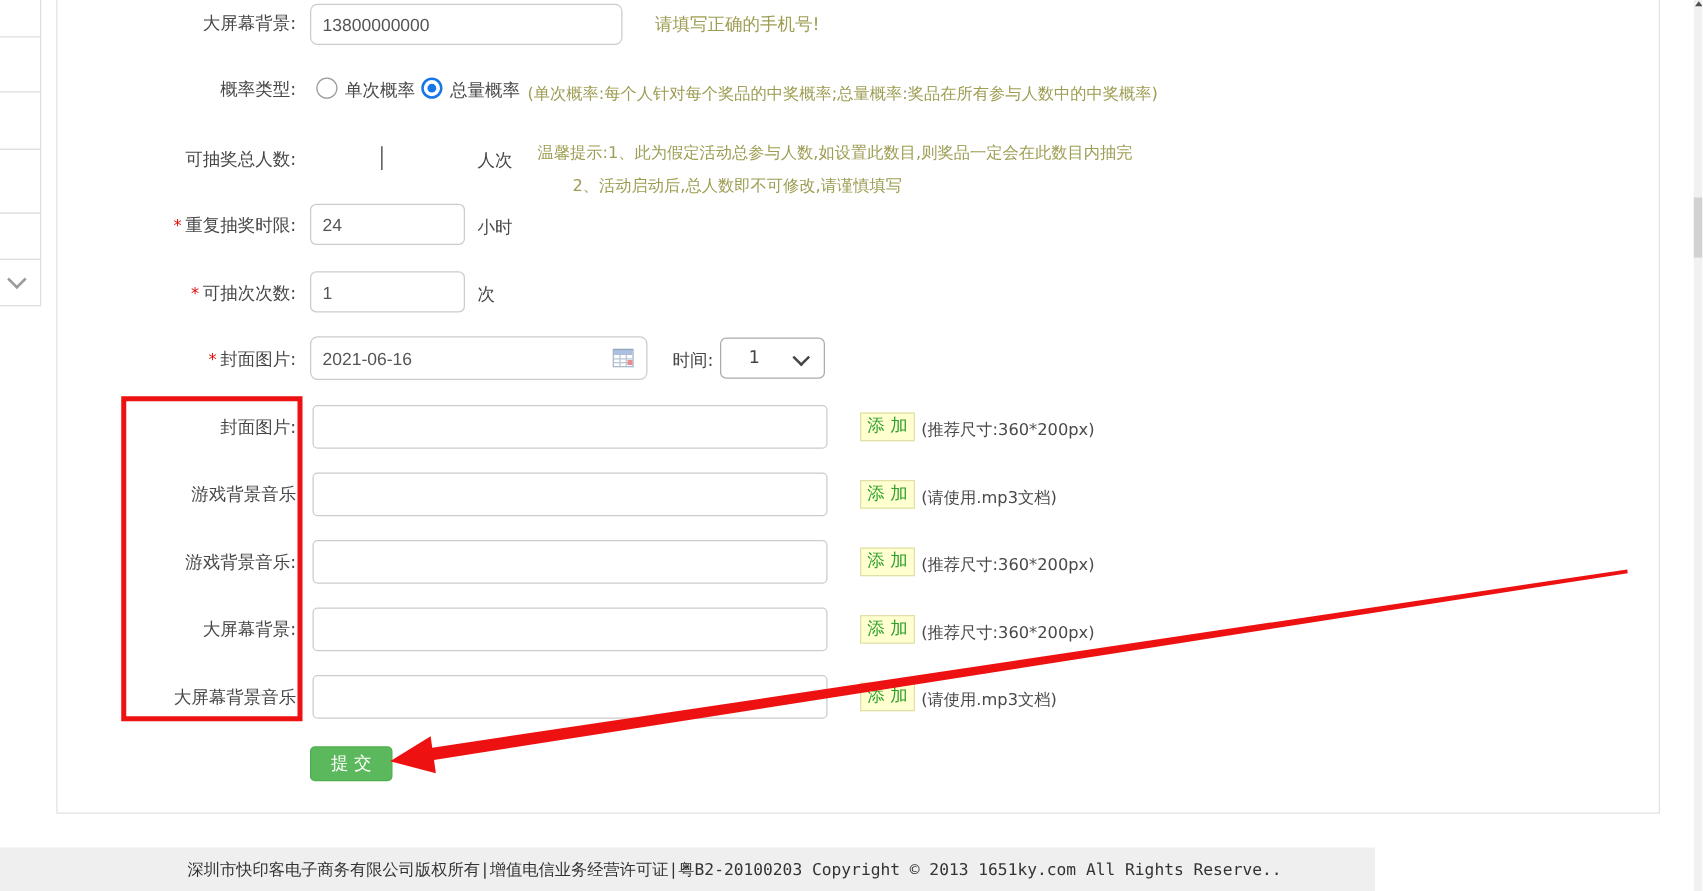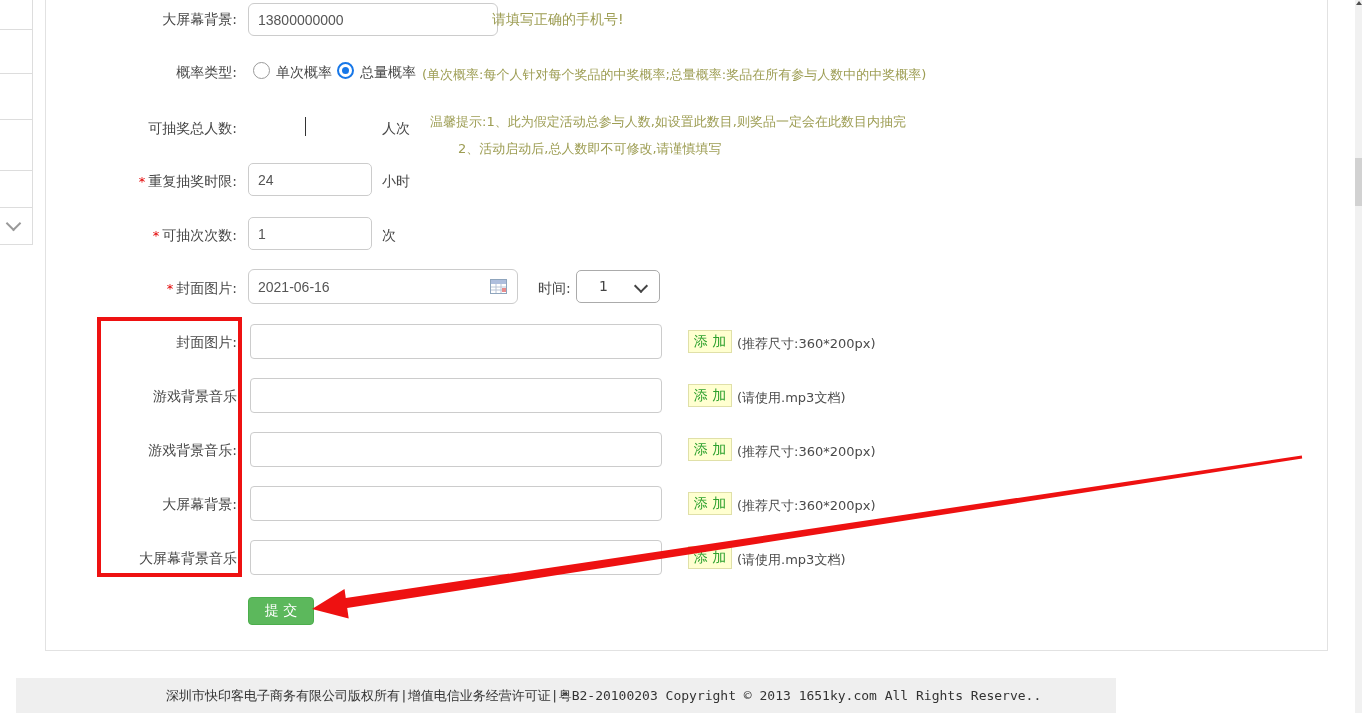--- a/index.html
+++ b/index.html
@@ -45,21 +45,21 @@
           color:#2ea12e;font-size:14px;line-height:21px;text-align:center;cursor:pointer;
           box-sizing:border-box;padding:0;font-family:inherit;}
   .submit{position:absolute;left:248px;top:597px;width:66px;height:28px;background:#5cb85c;
           border:1px solid #4cae4c;border-radius:4px;color:#fff;font-size:14px;cursor:pointer;
           font-family:inherit;padding:0;}
   
   .annrect{position:absolute;left:97px;top:317px;width:145px;height:260px;border:4px solid #ee1111;
            box-sizing:border-box;z-index:40;pointer-events:none;}
   .annsvg{position:absolute;inset:0;z-index:41;pointer-events:none;}
   
-  .footer{position:absolute;left:16px;top:678px;width:1100px;height:35px;background:#efefef;z-index:1;}
+  .footer{position:absolute;left:0;top:678px;width:1100px;height:35px;background:#efefef;z-index:1;}
   .footer .txt{position:absolute;left:150px;top:9px;font-size:13px;color:#333;
                font-family:"DejaVu Sans Mono","Liberation Mono",monospace;white-space:nowrap;}
   
   .sbtrack{position:absolute;left:1355px;top:0;width:7px;height:713px;background:#f1f1f1;z-index:60;}
   .sbthumb{position:absolute;left:0;top:158px;width:7px;height:48px;background:#d2d2d2;}
   .sbarrow{position:absolute;left:1px;top:1px;width:0;height:0;border-left:3px solid transparent;
            border-right:3px solid transparent;border-bottom:4px solid #505050;}
 </style>
 </head>
 <body>
@@ -74,21 +74,21 @@
   <div class="cell" style="height:38px"></div>
   <div class="cell" style="height:38px">
     <span class="chev"></span>
   </div>
 </div>
 
 <div class="layer">
 
   <div class="lbl" style="top:10px">大屏幕背景:</div>
   <input class="inp" style="left: 248px; top: 3px; width: 250px; border-radius: 6px;" type="text" value="13800000000">
-  <div class="tip" style="left:492px;top:11px;font-size:14px">请填写正确的手机号!</div>
+  <div class="tip" style="left:524px;top:11px;font-size:14px">请填写正确的手机号!</div>
 
   <div class="lbl" style="top:63px">概率类型:</div>
   <span class="radio off" style="left:253px;top:62px"></span>
   <span class="rlbl" style="left:276px;top:64px">单次概率</span>
   <span class="radio on" style="left:337px;top:62px"></span>
   <span class="rlbl" style="left:360px;top:64px">总量概率</span>
   <div class="tip" style="left:422px;top:66px">(单次概率:每个人针对每个奖品的中奖概率;总量概率:奖品在所有参与人数中的中奖概率)</div>
 
   <div class="lbl" style="top:119px">可抽奖总人数:</div>
   <div class="caret" style="left:305px;top:117px"></div>

